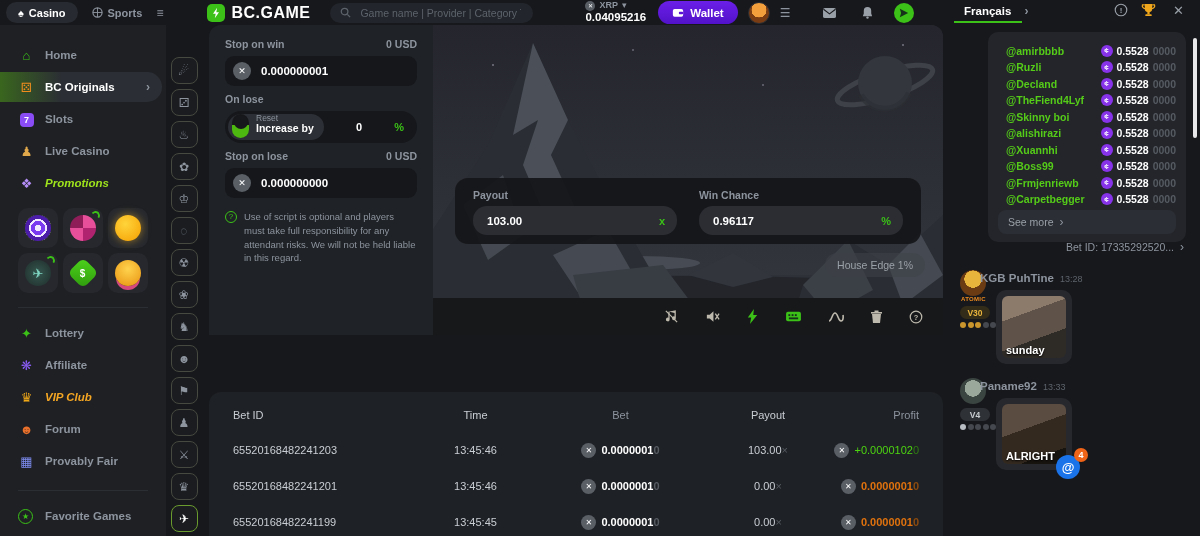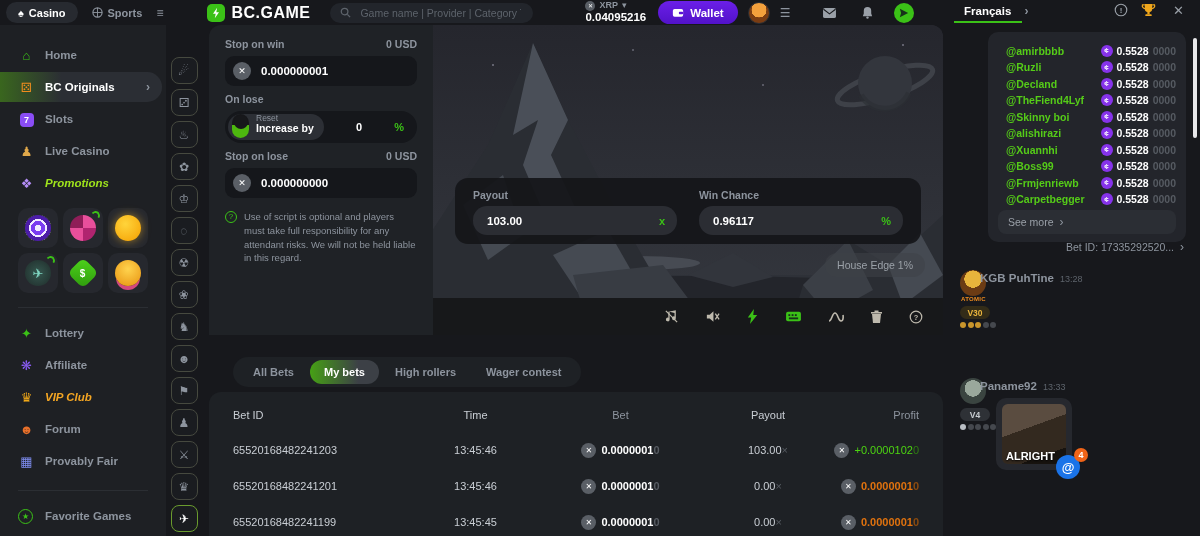--- a/index.html
+++ b/index.html
@@ -467,26 +467,20 @@
       </span>
       <span class="gt-ic">
         <svg width="14" height="14" viewBox="0 0 16 16">
             <circle cx="8" cy="8" r="6.6" fill="none" stroke="#beb9ad" stroke-width="1.4"></circle>
             <text x="8" y="11" text-anchor="middle" font-size="8.5" fill="#beb9ad" font-weight="bold">?</text>
           </svg>
       </span>
     </div>
   </div>
 
-  <div class="bets-tabs">
-    <div class="btab">All Bets</div>
-    <div class="btab active">My bets</div>
-    <div class="btab">High rollers</div>
-    <div class="btab">Wager contest</div>
-  </div>
 
   <div class="bets-table">
     <div class="t-row t-head">
       <div class="c-id">Bet ID</div>
       <div class="c-time">Time</div>
       <div class="c-bet">Bet</div>
       <div class="c-payout">Payout</div>
       <div class="c-profit">Profit</div>
     </div>
 
@@ -658,20 +652,25 @@
       <div class="medals" style="top:52px;">
         <span class="medal gold"></span>
           <span class="medal gold"></span>
           <span class="medal gold"></span>
           <span class="medal"></span>
           <span class="medal"></span>
       </div>
       <div class="msg-name">
         <span>KGB PuhTine</span><span class="msg-time">13:28</span>
       </div>
+      <div class="gif-wrap">
+        <div class="gif gif1">
+            <span class="gif-cap">sunday</span>
+          </div>
+      </div>
     </div>
 
     <div class="msg" style="top:378px;height:110px;">
       <div class="msg-av av2"></div>
       <div class="vip gray" style="top:30px;">
           <span>V4</span>
         </div>
       <div class="medals" style="top:46px;">
         <span class="medal silver"></span>
           <span class="medal"></span>

